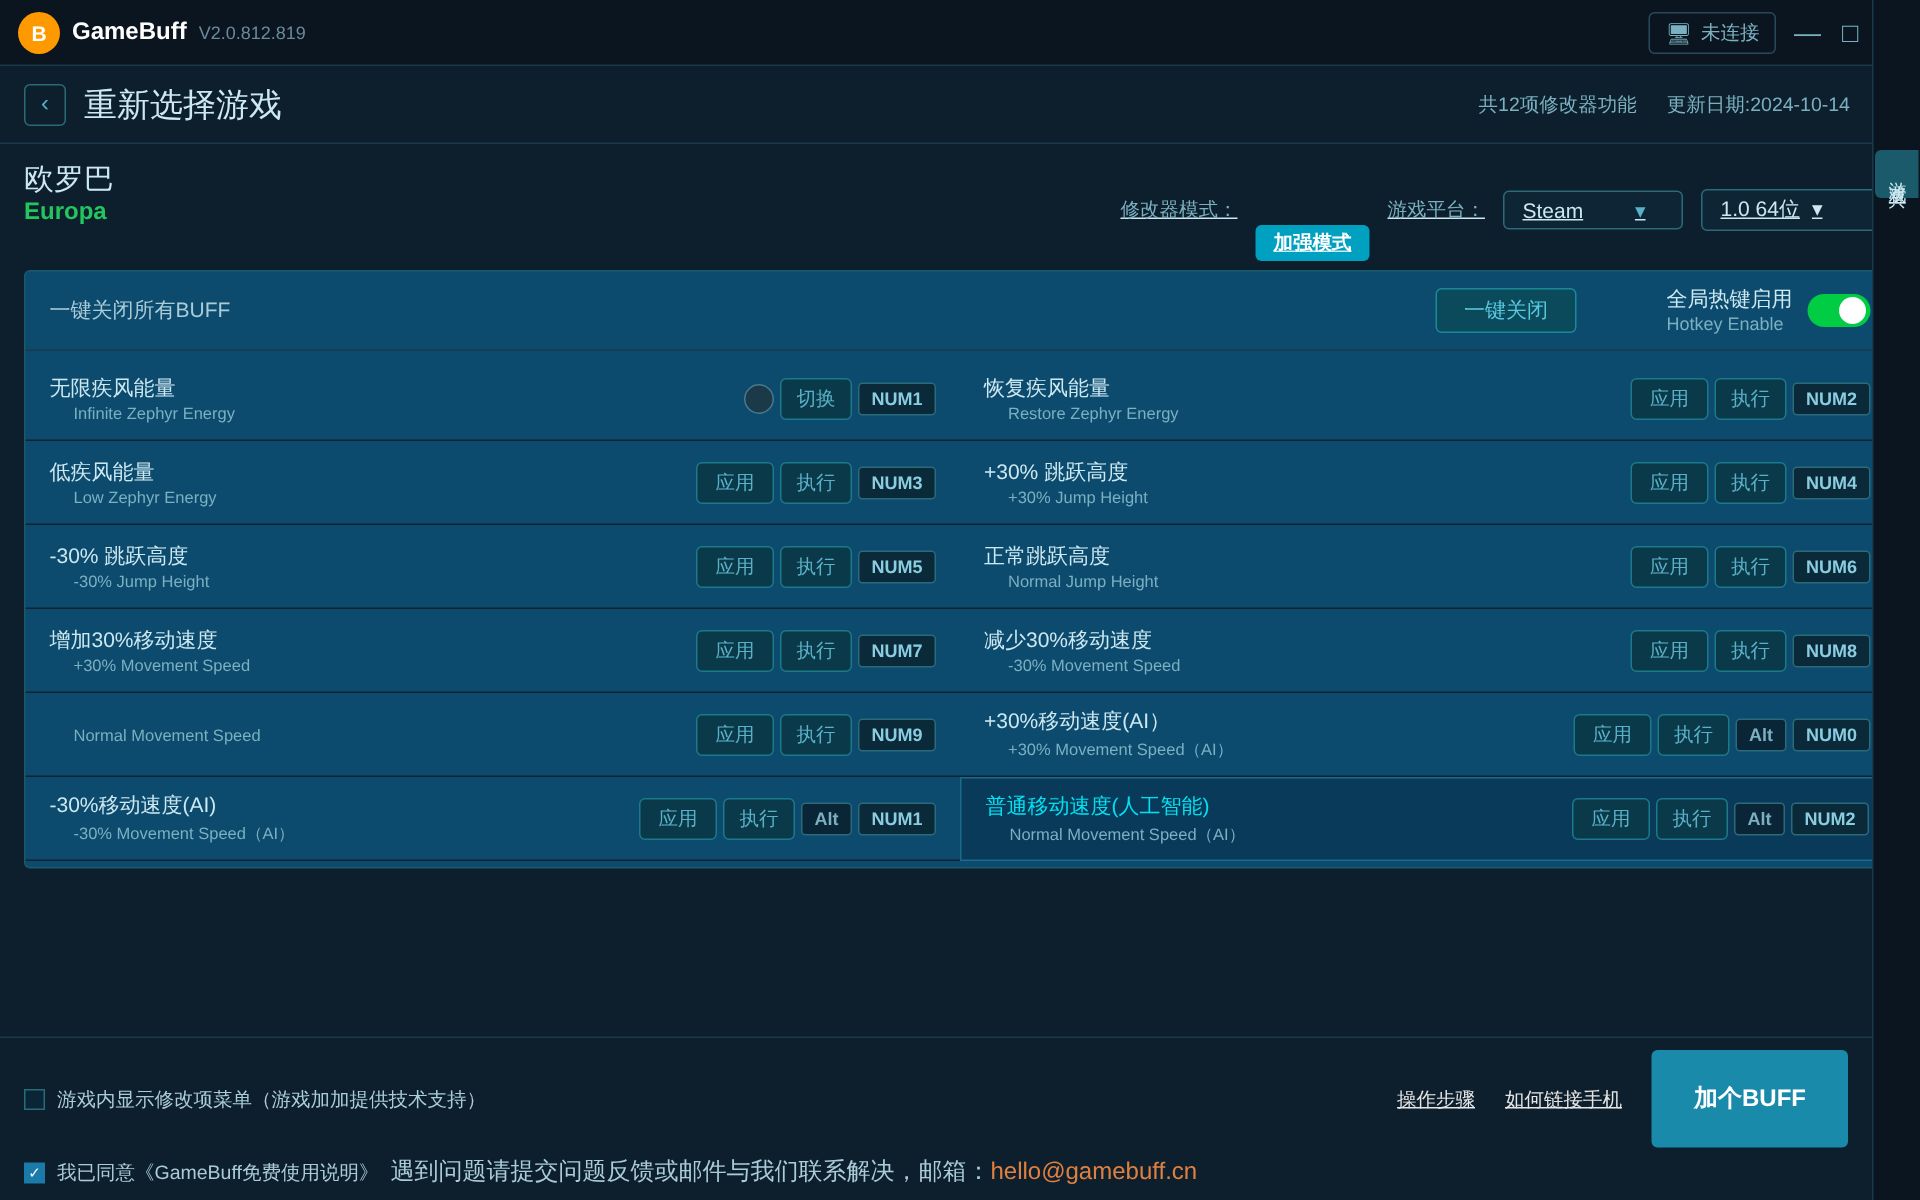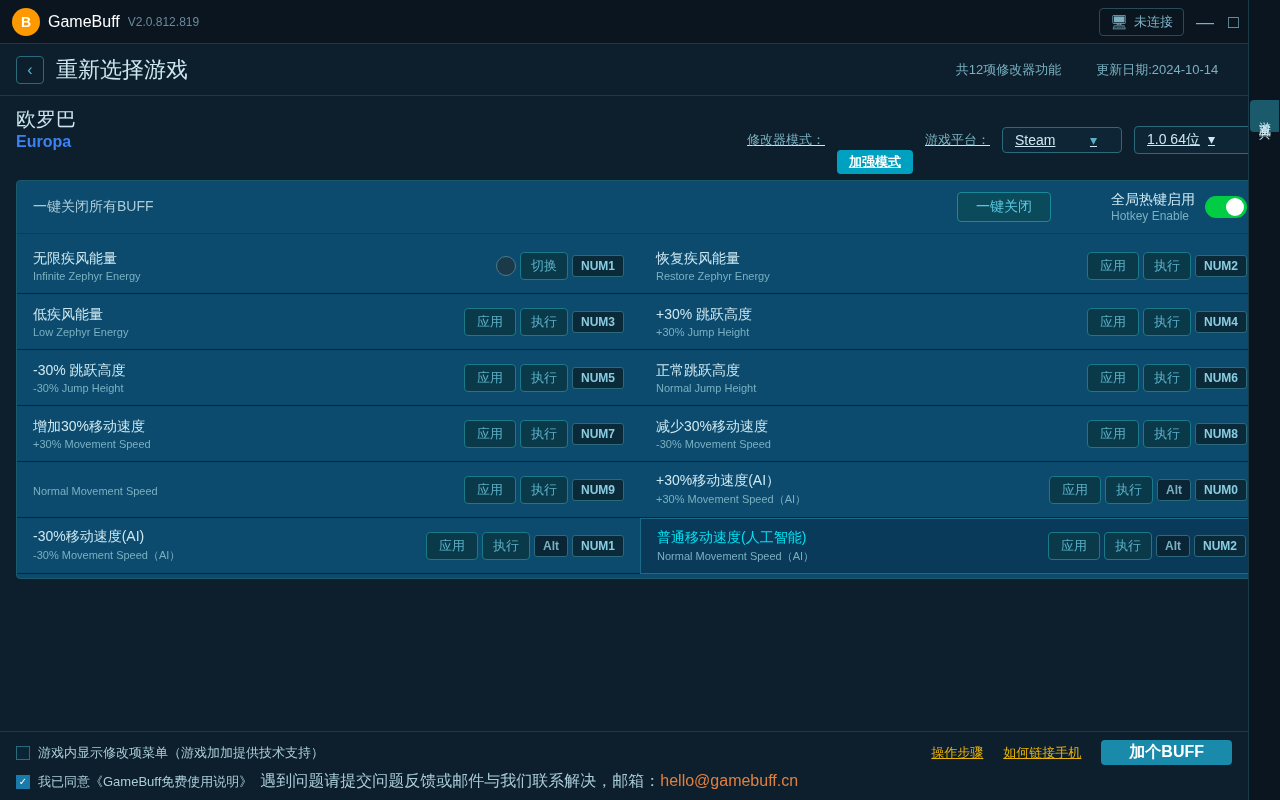--- a/index.html
+++ b/index.html
@@ -30,21 +30,21 @@
       display: flex;
       align-items: center;
       justify-content: center;
       font-weight: bold;
       color: #fff;
       font-size: 14px;
       margin-right: 8px;
     }
     .title-app-name {
       font-size: 16px;
-      font-weight: normal;
+      font-weight: bold;
       color: #fff;
       margin-right: 8px;
     }
     .title-version {
       font-size: 12px;
       color: #6a8a9a;
     }
     .title-bar-right {
       margin-left: auto;
       display: flex;
@@ -102,21 +102,21 @@
     }
     .page-title {
       font-size: 22px;
       color: #cce8f0;
       font-weight: 500;
     }
     .header-meta {
       margin-left: auto;
       display: flex;
       align-items: center;
-      gap: 35px;
+      gap: 20px;
       font-size: 13px;
       color: #7ab0c0;
     }
     .heart-icon {
       color: #e05070;
       font-size: 18px;
       cursor: pointer;
     }
 
     
@@ -129,21 +129,21 @@
       display: flex;
       flex-direction: column;
     }
     .game-name-cn {
       font-size: 20px;
       color: #cce8f0;
       font-weight: 500;
     }
     .game-name-en {
       font-size: 16px;
-      color: #3b82f6;
+      color: #22c55e;
       font-weight: bold;
     }
     .game-platform-section {
       margin-left: auto;
       display: flex;
       align-items: center;
       gap: 12px;
       text-decoration: underline;
     }
     .mode-label, .platform-label {
@@ -275,20 +275,21 @@
       flex: 1;
     }
     .item-name-cn {
       font-size: 14px;
       color: #cce8f0;
     }
     .item-name-en {
       font-size: 11px;
       color: #7ab0c0;
       margin-top: 2px;
+      margin-left: 16px;
     }
     .item-controls {
       display: flex;
       align-items: center;
       gap: 4px;
       flex-shrink: 0;
     }
     .toggle-circle {
       width: 20px;
       height: 20px;
@@ -384,30 +385,30 @@
       font-size: 13px;
       color: #aaccd8;
     }
     .footer-links {
       margin-left: auto;
       display: flex;
       gap: 20px;
     }
     .footer-link {
       font-size: 13px;
-      color: #eab308;
+      color: #e5e5e5;
       cursor: pointer;
       text-decoration: underline;
     }
     .add-buff-btn {
       background: #1a8aaa;
       color: #fff;
       font-size: 16px;
       font-weight: bold;
-      padding: 2px 28px;
+      padding: 22px 28px;
       border-radius: 4px;
       cursor: pointer;
       border: none;
       margin-left: 20px;
     }
     .footer-bottom {
       display: flex;
       align-items: center;
       gap: 8px;
     }

